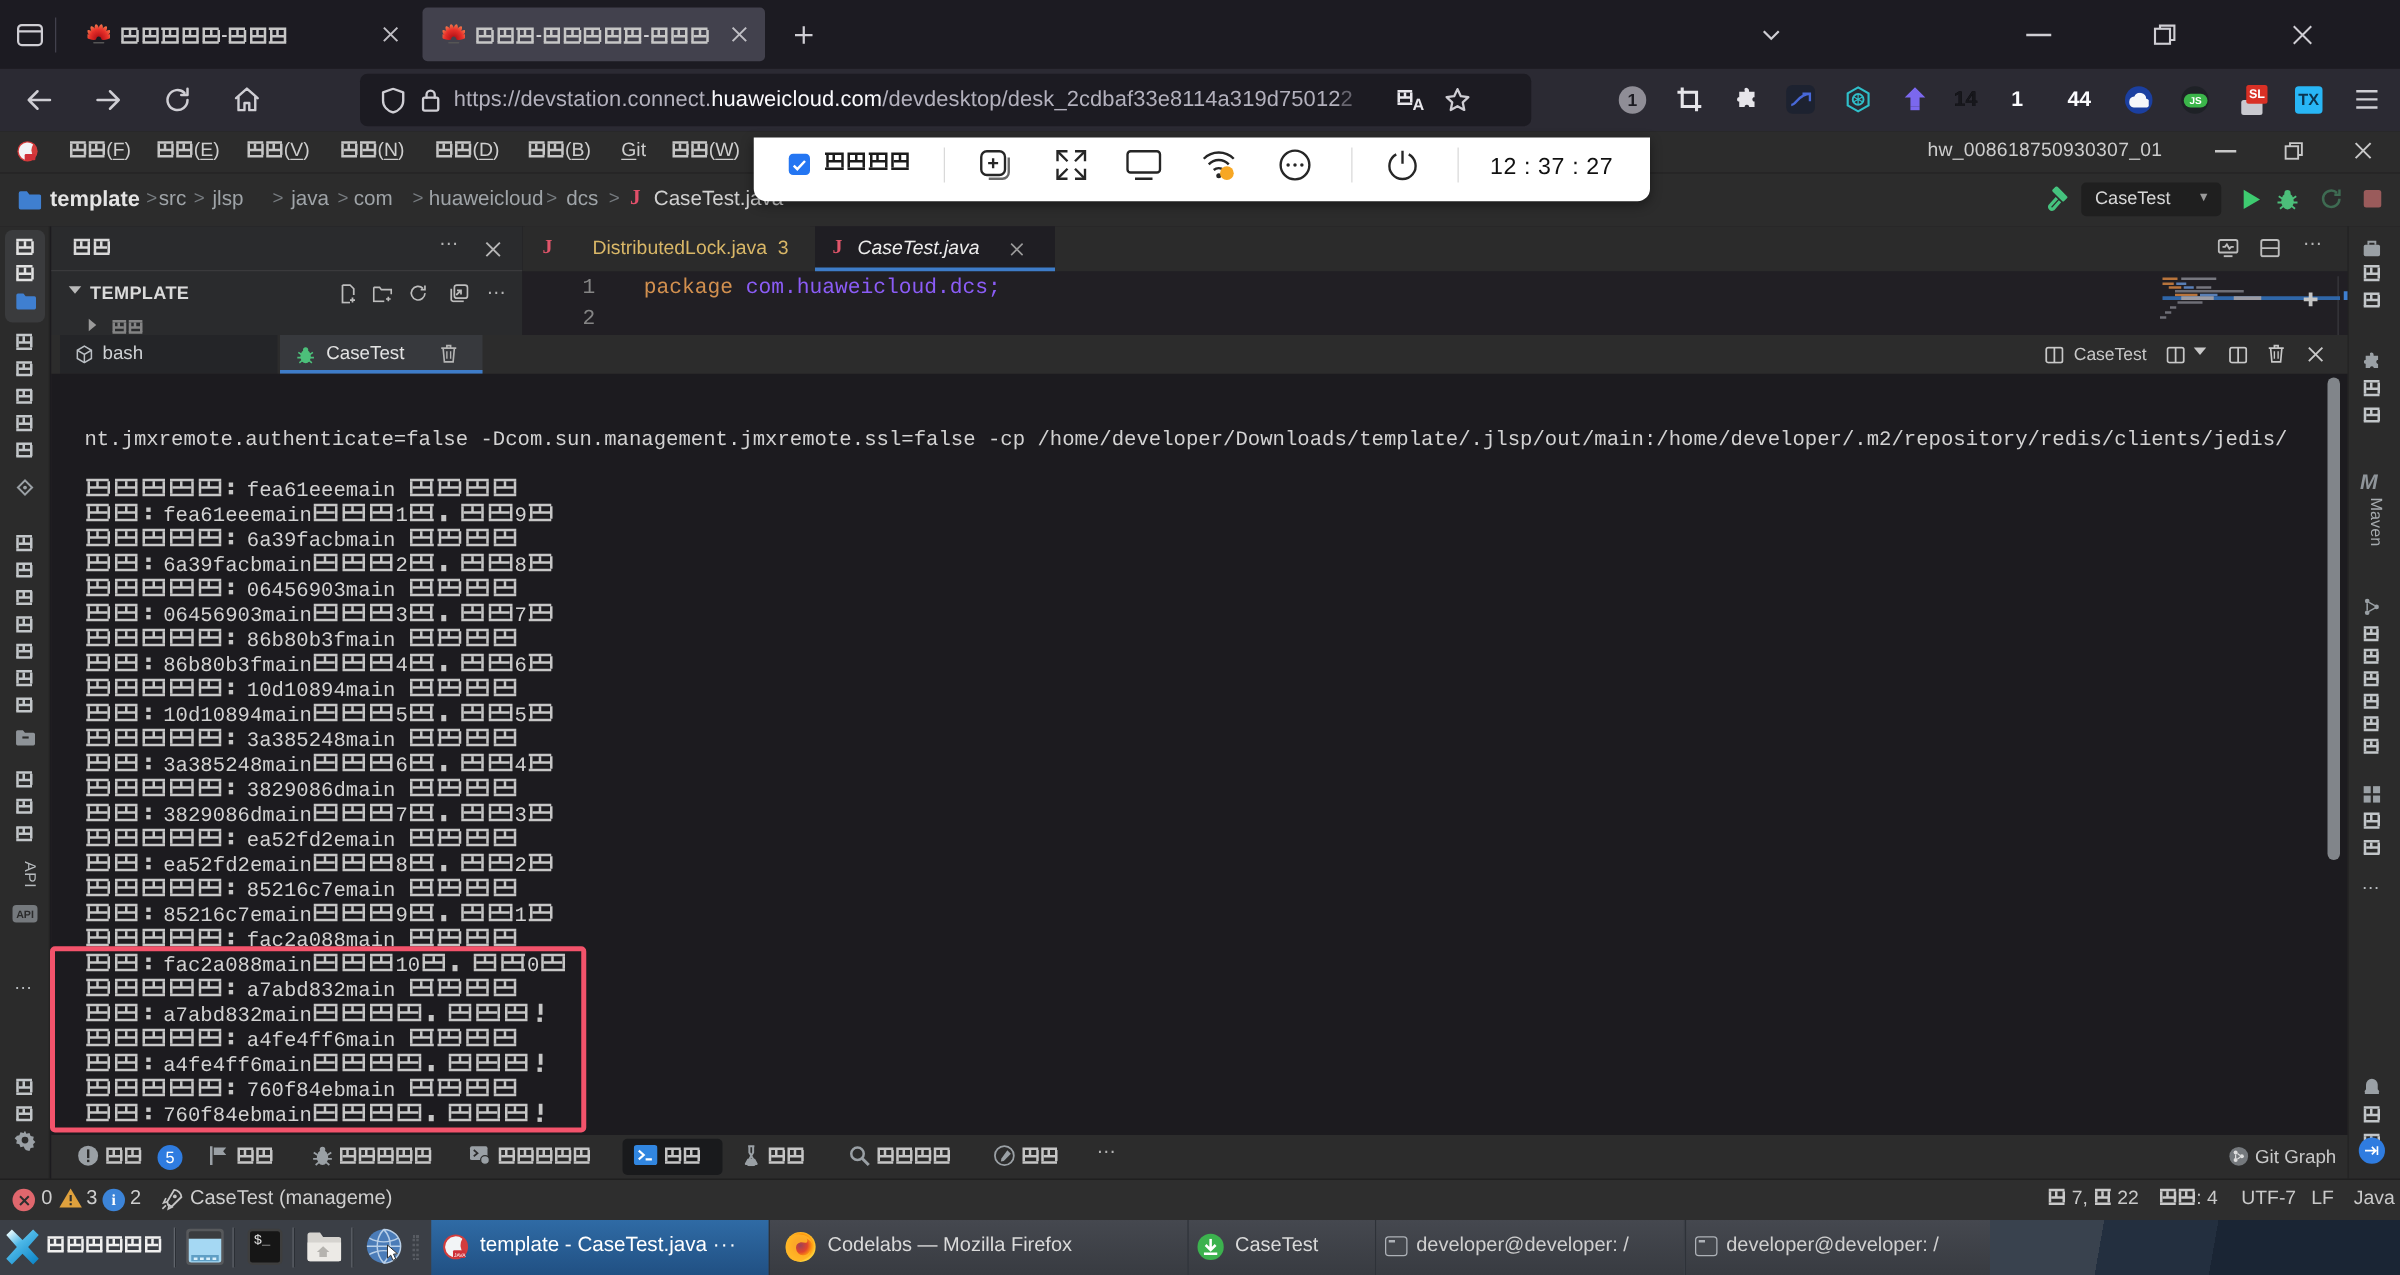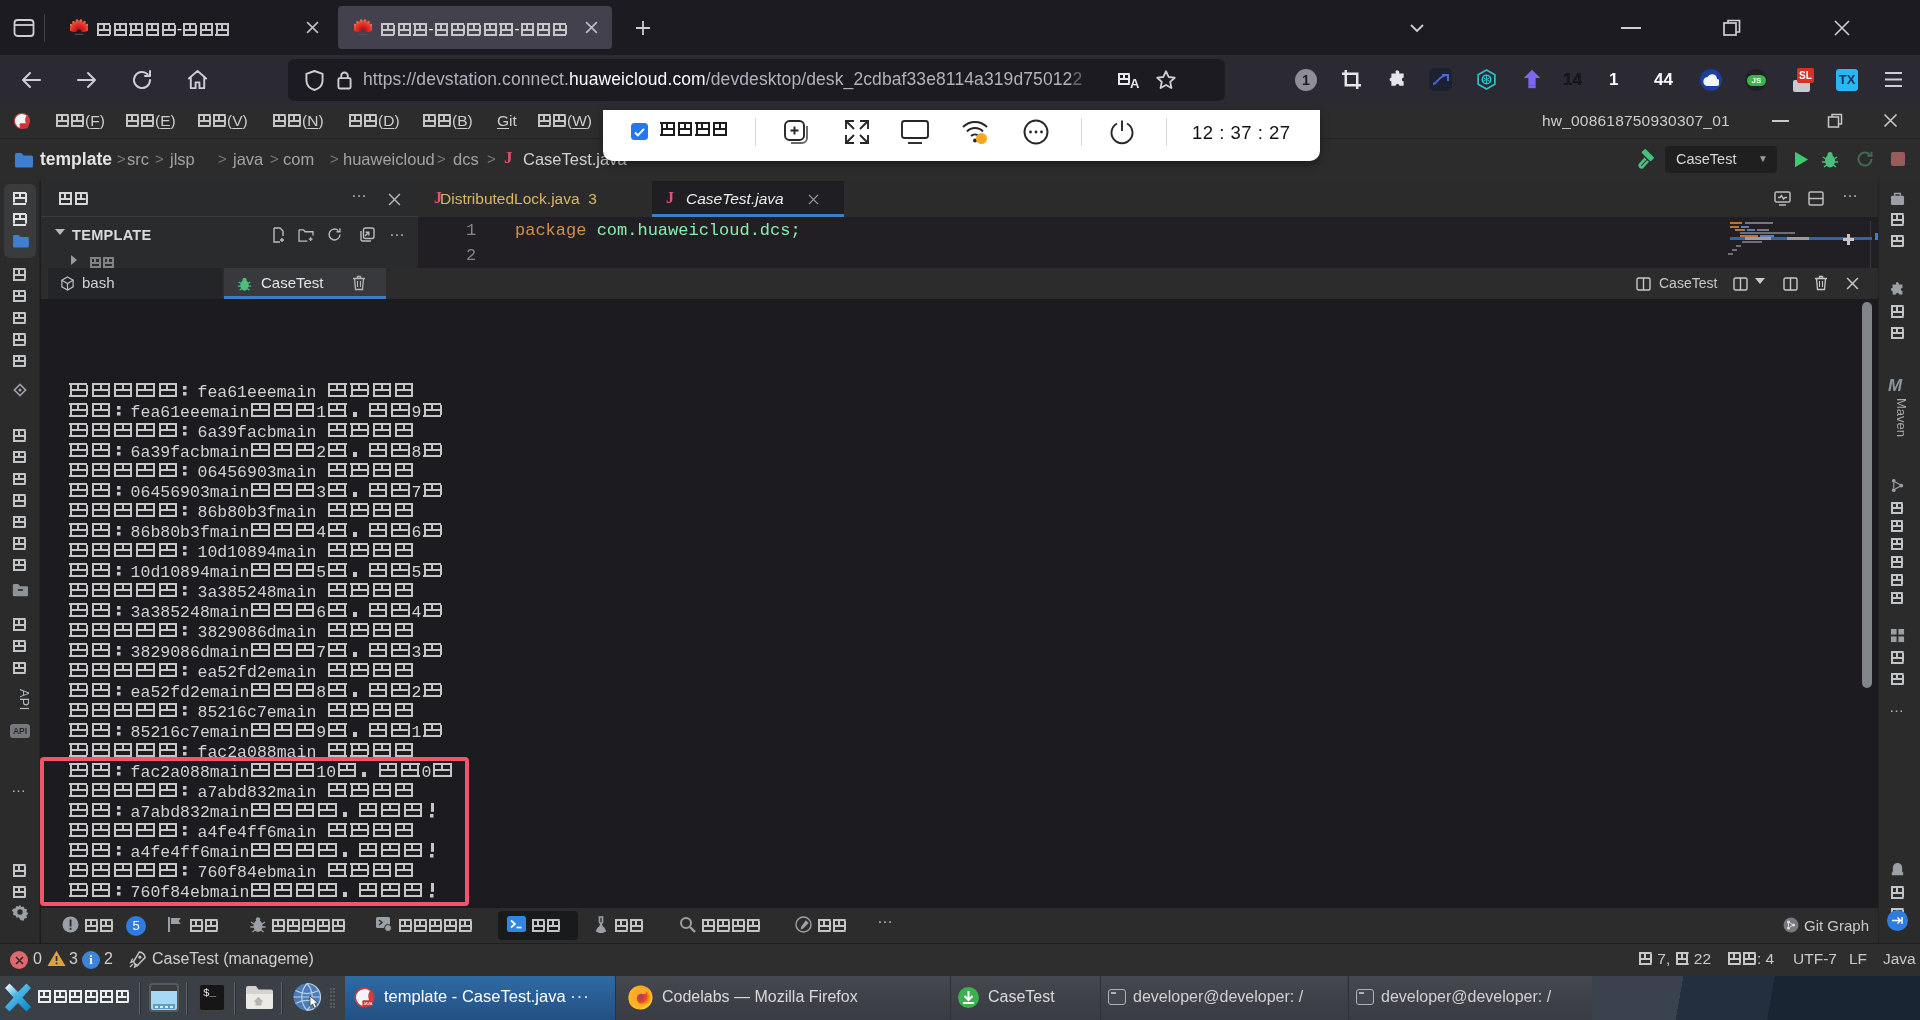--- a/index.html
+++ b/index.html
@@ -332,39 +332,39 @@
       <path d="M8.8 8.5v-3.2h-3.2M8.8 5.3L5 9" stroke="#bdbdbd" stroke-width="1.4" fill="none"></path>
     </svg>
 <div class="abs" style="left:348px;top:41px;color:#b5b5b5;font-size:16px;letter-spacing:1px">…</div>
 <div class="abs" style="left:30px;top:74px;width:0;height:0;border-top:5px solid transparent;border-bottom:5px solid transparent;border-left:6px solid #9a9a9a"></div>
 <div class="abs" style="left:48px;top:72px;opacity:.8"><i class="g" style="width:13px;height:12px;--c:#9a9a9a"></i><i class="g" style="width:13px;height:12px;--c:#9a9a9a"></i></div>
 </div>
 <div class="abs" style="left:418px;top:181px;width:1460px;height:87px;background:#211f24">
 <div class="abs" style="left:0;top:0;width:1460px;height:36px;background:#2b2b2b"></div>
 <div class="abs" style="left:2px;top:0;width:228px;height:36px;background:#2b2b2b"></div>
 <div class="abs" style="left:16px;top:8px;font-size:16px;font-weight:bold;color:#e0556a;font-family:'Liberation Serif',serif">J</div>
-<div class="abs" style="left:22px;top:9px;font-size:15.5px;color:#d9b767">DistributedLock.java&nbsp;&nbsp;3</div>
+<div class="abs" style="left:56px;top:9px;font-size:15.5px;color:#d9b767">DistributedLock.java&nbsp;&nbsp;3</div>
 <div class="abs" style="left:234px;top:0;width:192px;height:36px;background:#1f1e23;border-bottom:3px solid #3e7cc8"></div>
 <div class="abs" style="left:248px;top:8px;font-size:16px;font-weight:bold;color:#e0556a;font-family:'Liberation Serif',serif">J</div>
 <div class="abs" style="left:268px;top:9px;font-size:15.5px;font-style:italic;color:#ececec">CaseTest.java</div>
 <svg class="ic" style="left:390px;top:13px" width="11" height="11" viewBox="0 0 12 12">
       <path d="M1 1l10 10M11 1L1 11" stroke="#9a9a9a" stroke-width="1.4"></path>
     </svg>
 <svg class="ic" style="left:1356px;top:10px" width="17" height="15" viewBox="0 0 17 15">
       <rect x="1" y="1" width="15" height="10" rx="1.5" stroke="#bdbdbd" stroke-width="1.5" fill="none"></rect>
       <path d="M5 14h7M4 6.5h2l1.5-2 2 3.5 1.5-1.5h2" stroke="#bdbdbd" stroke-width="1.5" fill="none"></path>
     </svg>
 <svg class="ic" style="left:1390px;top:10px" width="16" height="15" viewBox="0 0 16 15">
       <rect x="1" y="1" width="14" height="13" rx="1.5" stroke="#bdbdbd" stroke-width="1.5" fill="none"></rect>
       <line x1="1" y1="7.5" x2="15" y2="7.5" stroke="#bdbdbd" stroke-width="1.5" fill="none"></line>
     </svg>
 <div class="abs" style="left:1424px;top:2px;color:#b5b5b5;font-size:16px;letter-spacing:1px">…</div>
 <div class="abs" style="left:48px;top:40px;font-family:'Liberation Mono',monospace;font-size:17px;color:#858585">1</div>
 <div class="abs" style="left:48px;top:65px;font-family:'Liberation Mono',monospace;font-size:17px;color:#858585">2</div>
-<div class="abs" style="left:97px;top:40px;font-family:'Liberation Mono',monospace;font-size:17px"><span style="color:#d2904f">package</span> <span style="color:#86efac">com.huaweicloud.dcs;</span></div>
+<div class="abs" style="left:97px;top:40px;font-family:'Liberation Mono',monospace;font-size:17px"><span style="color:#d2904f">package</span> <span style="color:#8b5cf6">com.huaweicloud.dcs;</span></div>
 <div class="abs" style="left:1452px;top:40px;width:1px;height:47px;background:#3a3a3e"></div>
 <div class="abs" style="left:1312px;top:41px;width:12px;height:2px;background:#b8743c"></div>
 <div class="abs" style="left:1327px;top:41px;width:28px;height:2px;background:#77777f"></div>
 <div class="abs" style="left:1312px;top:45px;width:9px;height:2px;background:#b8743c"></div>
 <div class="abs" style="left:1323px;top:45px;width:8px;height:2px;background:#5a7fb5"></div>
 <div class="abs" style="left:1317px;top:48px;width:10px;height:2px;background:#b8743c"></div>
 <div class="abs" style="left:1329px;top:48px;width:8px;height:2px;background:#5a7fb5"></div>
 <div class="abs" style="left:1339px;top:48px;width:12px;height:2px;background:#77777f"></div>
 <div class="abs" style="left:1322px;top:51px;width:55px;height:2px;background:#6e6e76"></div>
 <div class="abs" style="left:1322px;top:54px;width:18px;height:2px;background:#b8743c"></div>
@@ -414,20 +414,21 @@
     </svg>
 <svg class="ic" style="left:1773px;top:7px" width="14" height="16" viewBox="0 0 14 16">
       <path d="M1 3.5h12M5.5 3.5V1.5h3v2M2.5 3.5l1 11h7l1-11" fill="none" stroke="#c8c8c8" stroke-width="1.3"></path>
       <path d="M5.5 6v6M8.5 6v6" stroke="#c8c8c8" stroke-width="1.1"></path>
     </svg>
 <svg class="ic" style="left:1805px;top:9px" width="13" height="13" viewBox="0 0 12 12">
       <path d="M1 1l10 10M11 1L1 11" stroke="#c8c8c8" stroke-width="1.4"></path>
     </svg>
 </div>
 <div class="abs" style="left:41px;top:299px;width:1837px;height:609px;background:#1c1b1f;font-family:'Liberation Mono',monospace;font-size:16.5px;color:#d2d2d2;white-space:pre">
+<div class="abs" style="left:26.5px;top:43px;height:20px;line-height:20px">nt.jmxremote.authenticate=false -Dcom.sun.management.jmxremote.ssl=false -cp /home/developer/Downloads/template/.jlsp/out/main:/home/developer/.m2/repository/redis/clients/jedis/</div>
 <div class="abs" style="left:26.5px;top:83px;height:20px;line-height:20px"><i class="g" style="width:22.3px;height:16px"></i><i class="g" style="width:22.3px;height:16px"></i><i class="g" style="width:22.3px;height:16px"></i><i class="g" style="width:22.3px;height:16px"></i><i class="g" style="width:22.3px;height:16px"></i><i class="g gc" style="width:18.5px;height:16px"></i>fea61eeemain <i class="g" style="width:22.3px;height:16px"></i><i class="g" style="width:22.3px;height:16px"></i><i class="g" style="width:22.3px;height:16px"></i><i class="g" style="width:22.3px;height:16px"></i></div>
 <div class="abs" style="left:26.5px;top:103px;height:20px;line-height:20px"><i class="g" style="width:22.3px;height:16px"></i><i class="g" style="width:22.3px;height:16px"></i><i class="g gc" style="width:18.5px;height:16px"></i>fea61eeemain<i class="g" style="width:22.3px;height:16px"></i><i class="g" style="width:22.3px;height:16px"></i><i class="g" style="width:22.3px;height:16px"></i>1<i class="g" style="width:22.3px;height:16px"></i><i class="g gm" style="width:18.5px;height:16px"></i><i class="g" style="width:22.3px;height:16px"></i><i class="g" style="width:22.3px;height:16px"></i>9<i class="g" style="width:22.3px;height:16px"></i></div>
 <div class="abs" style="left:26.5px;top:123px;height:20px;line-height:20px"><i class="g" style="width:22.3px;height:16px"></i><i class="g" style="width:22.3px;height:16px"></i><i class="g" style="width:22.3px;height:16px"></i><i class="g" style="width:22.3px;height:16px"></i><i class="g" style="width:22.3px;height:16px"></i><i class="g gc" style="width:18.5px;height:16px"></i>6a39facbmain <i class="g" style="width:22.3px;height:16px"></i><i class="g" style="width:22.3px;height:16px"></i><i class="g" style="width:22.3px;height:16px"></i><i class="g" style="width:22.3px;height:16px"></i></div>
 <div class="abs" style="left:26.5px;top:143px;height:20px;line-height:20px"><i class="g" style="width:22.3px;height:16px"></i><i class="g" style="width:22.3px;height:16px"></i><i class="g gc" style="width:18.5px;height:16px"></i>6a39facbmain<i class="g" style="width:22.3px;height:16px"></i><i class="g" style="width:22.3px;height:16px"></i><i class="g" style="width:22.3px;height:16px"></i>2<i class="g" style="width:22.3px;height:16px"></i><i class="g gm" style="width:18.5px;height:16px"></i><i class="g" style="width:22.3px;height:16px"></i><i class="g" style="width:22.3px;height:16px"></i>8<i class="g" style="width:22.3px;height:16px"></i></div>
 <div class="abs" style="left:26.5px;top:163px;height:20px;line-height:20px"><i class="g" style="width:22.3px;height:16px"></i><i class="g" style="width:22.3px;height:16px"></i><i class="g" style="width:22.3px;height:16px"></i><i class="g" style="width:22.3px;height:16px"></i><i class="g" style="width:22.3px;height:16px"></i><i class="g gc" style="width:18.5px;height:16px"></i>06456903main <i class="g" style="width:22.3px;height:16px"></i><i class="g" style="width:22.3px;height:16px"></i><i class="g" style="width:22.3px;height:16px"></i><i class="g" style="width:22.3px;height:16px"></i></div>
 <div class="abs" style="left:26.5px;top:183px;height:20px;line-height:20px"><i class="g" style="width:22.3px;height:16px"></i><i class="g" style="width:22.3px;height:16px"></i><i class="g gc" style="width:18.5px;height:16px"></i>06456903main<i class="g" style="width:22.3px;height:16px"></i><i class="g" style="width:22.3px;height:16px"></i><i class="g" style="width:22.3px;height:16px"></i>3<i class="g" style="width:22.3px;height:16px"></i><i class="g gm" style="width:18.5px;height:16px"></i><i class="g" style="width:22.3px;height:16px"></i><i class="g" style="width:22.3px;height:16px"></i>7<i class="g" style="width:22.3px;height:16px"></i></div>
 <div class="abs" style="left:26.5px;top:203px;height:20px;line-height:20px"><i class="g" style="width:22.3px;height:16px"></i><i class="g" style="width:22.3px;height:16px"></i><i class="g" style="width:22.3px;height:16px"></i><i class="g" style="width:22.3px;height:16px"></i><i class="g" style="width:22.3px;height:16px"></i><i class="g gc" style="width:18.5px;height:16px"></i>86b80b3fmain <i class="g" style="width:22.3px;height:16px"></i><i class="g" style="width:22.3px;height:16px"></i><i class="g" style="width:22.3px;height:16px"></i><i class="g" style="width:22.3px;height:16px"></i></div>
 <div class="abs" style="left:26.5px;top:223px;height:20px;line-height:20px"><i class="g" style="width:22.3px;height:16px"></i><i class="g" style="width:22.3px;height:16px"></i><i class="g gc" style="width:18.5px;height:16px"></i>86b80b3fmain<i class="g" style="width:22.3px;height:16px"></i><i class="g" style="width:22.3px;height:16px"></i><i class="g" style="width:22.3px;height:16px"></i>4<i class="g" style="width:22.3px;height:16px"></i><i class="g gm" style="width:18.5px;height:16px"></i><i class="g" style="width:22.3px;height:16px"></i><i class="g" style="width:22.3px;height:16px"></i>6<i class="g" style="width:22.3px;height:16px"></i></div>
 <div class="abs" style="left:26.5px;top:243px;height:20px;line-height:20px"><i class="g" style="width:22.3px;height:16px"></i><i class="g" style="width:22.3px;height:16px"></i><i class="g" style="width:22.3px;height:16px"></i><i class="g" style="width:22.3px;height:16px"></i><i class="g" style="width:22.3px;height:16px"></i><i class="g gc" style="width:18.5px;height:16px"></i>10d10894main <i class="g" style="width:22.3px;height:16px"></i><i class="g" style="width:22.3px;height:16px"></i><i class="g" style="width:22.3px;height:16px"></i><i class="g" style="width:22.3px;height:16px"></i></div>
 <div class="abs" style="left:26.5px;top:263px;height:20px;line-height:20px"><i class="g" style="width:22.3px;height:16px"></i><i class="g" style="width:22.3px;height:16px"></i><i class="g gc" style="width:18.5px;height:16px"></i>10d10894main<i class="g" style="width:22.3px;height:16px"></i><i class="g" style="width:22.3px;height:16px"></i><i class="g" style="width:22.3px;height:16px"></i>5<i class="g" style="width:22.3px;height:16px"></i><i class="g gm" style="width:18.5px;height:16px"></i><i class="g" style="width:22.3px;height:16px"></i><i class="g" style="width:22.3px;height:16px"></i>5<i class="g" style="width:22.3px;height:16px"></i></div>

